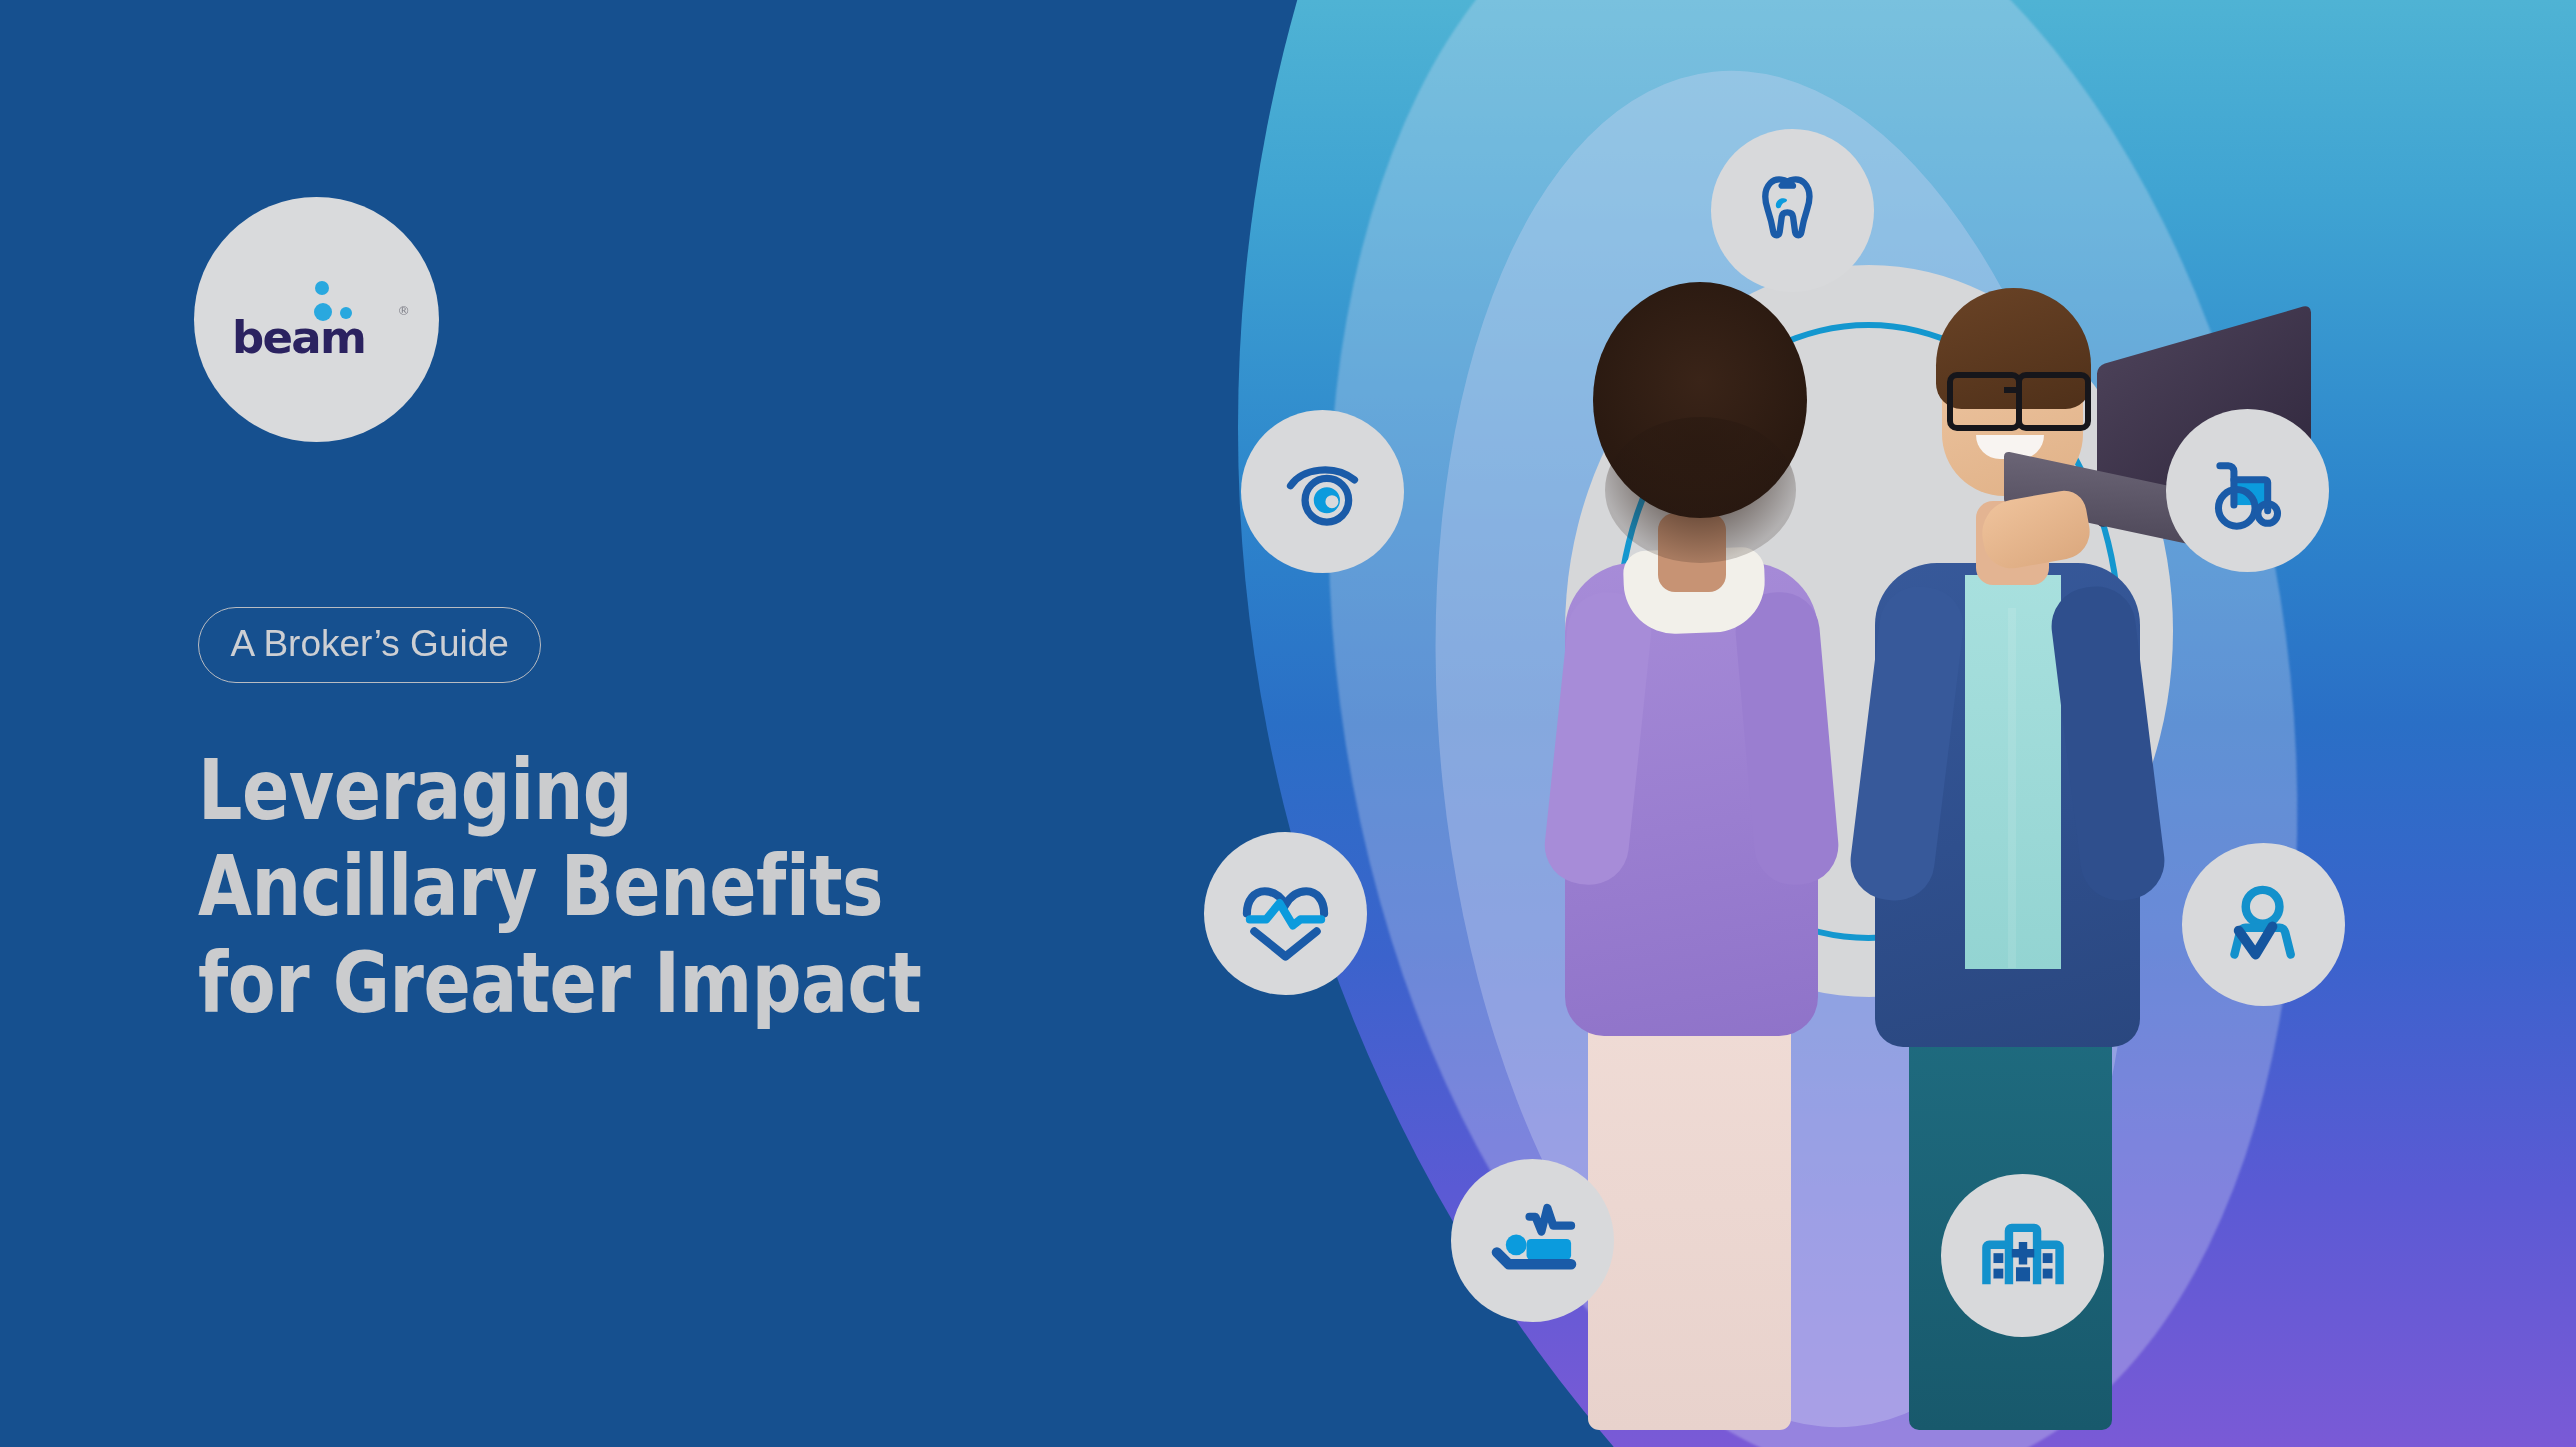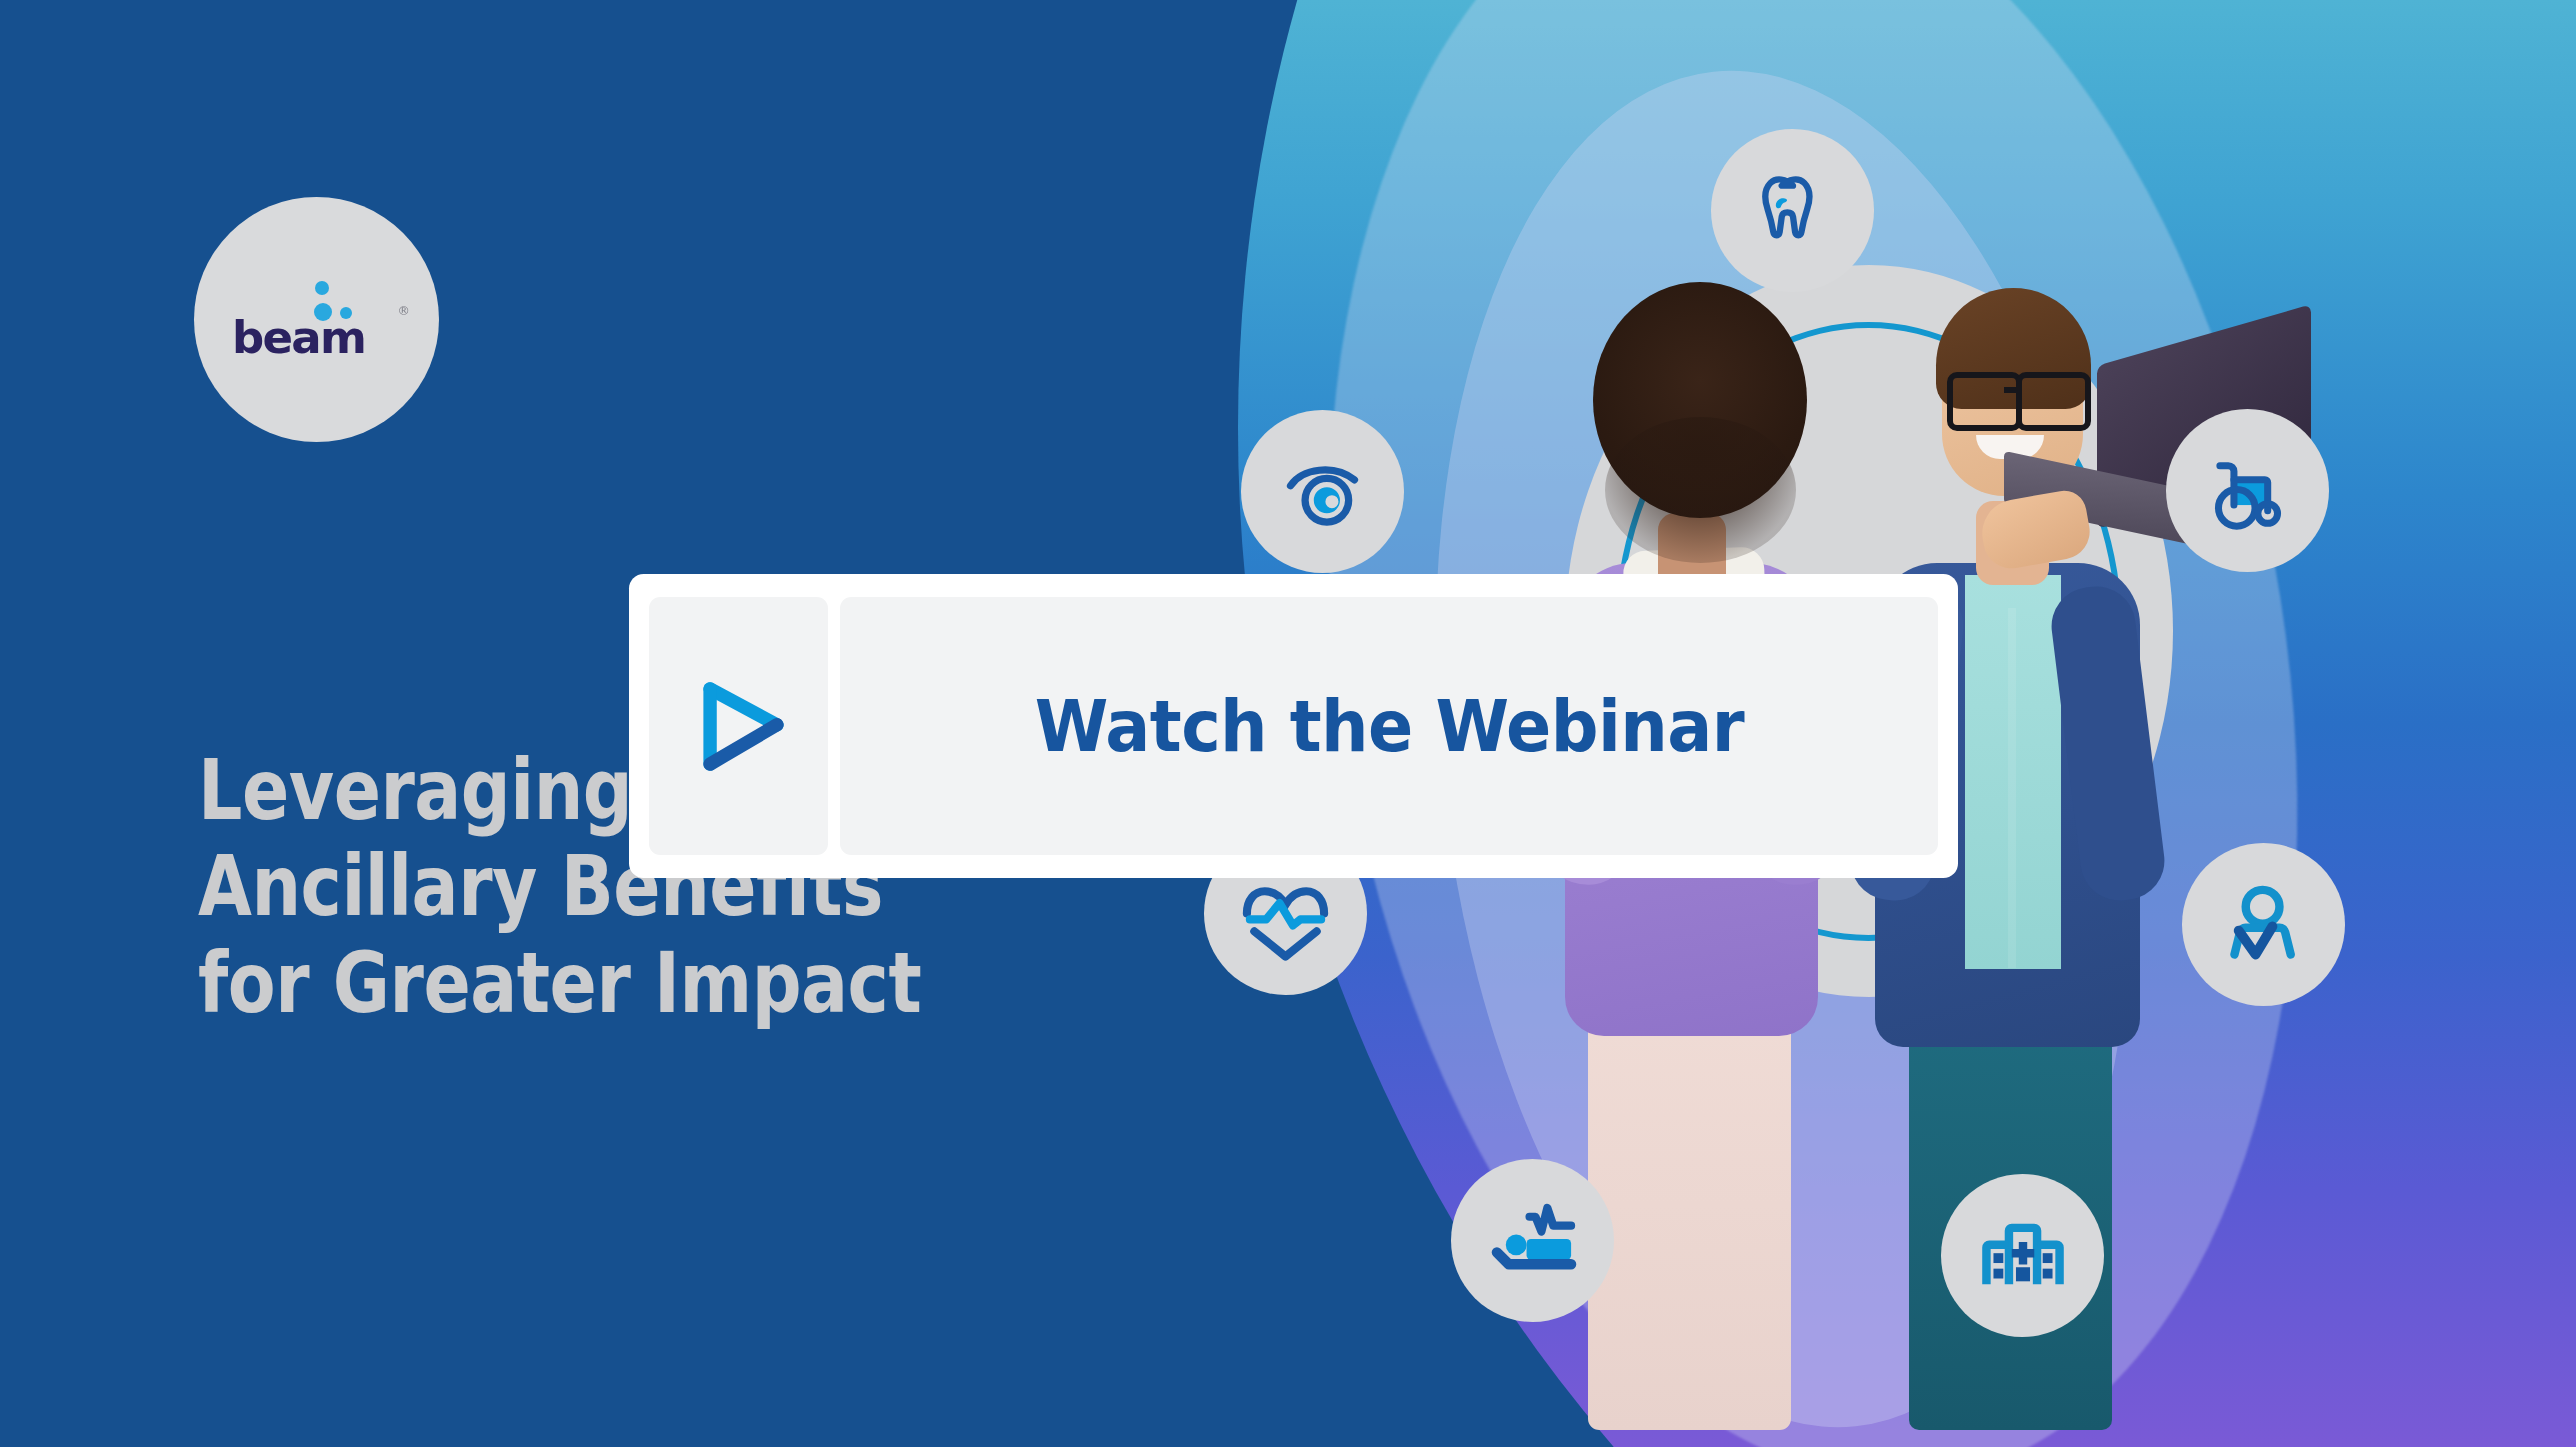--- a/index.html
+++ b/index.html
@@ -354,34 +354,23 @@
   <div class="logo-circle">
     <div class="logo-inner">
       <div class="logo-word">beam</div>
       <div class="logo-dot d1"></div>
       <div class="logo-dot d2"></div>
       <div class="logo-dot d3"></div>
       <div class="logo-reg">®</div>
     </div>
   </div>
 
+  <div class="badge">A Broker’s Guide</div>
 
   <div class="headline">
     <span>Leveraging</span>
     <span>Ancillary Benefits</span>
     <span>for Greater Impact</span>
   </div>
 
-  <div class="cta-card">
-    <div class="cta-play">
-      <svg width="107" height="107" viewBox="0 0 64 64" aria-hidden="true">
-        <path d="M15 9.5L55 31" fill="none" stroke="#0b9bdd" stroke-width="8" stroke-linecap="round"></path>
-        <path d="M15 9.5v45" fill="none" stroke="#0b9bdd" stroke-width="8" stroke-linecap="round"></path>
-        <path d="M15 54.5L55 31" fill="none" stroke="#1a5ba8" stroke-width="8" stroke-linecap="round"></path>
-      </svg>
-    </div>
-    <div class="cta-text">
-      <span>Watch the Webinar</span>
-    </div>
-  </div>
 
 </div>
 
 
 </body></html>

